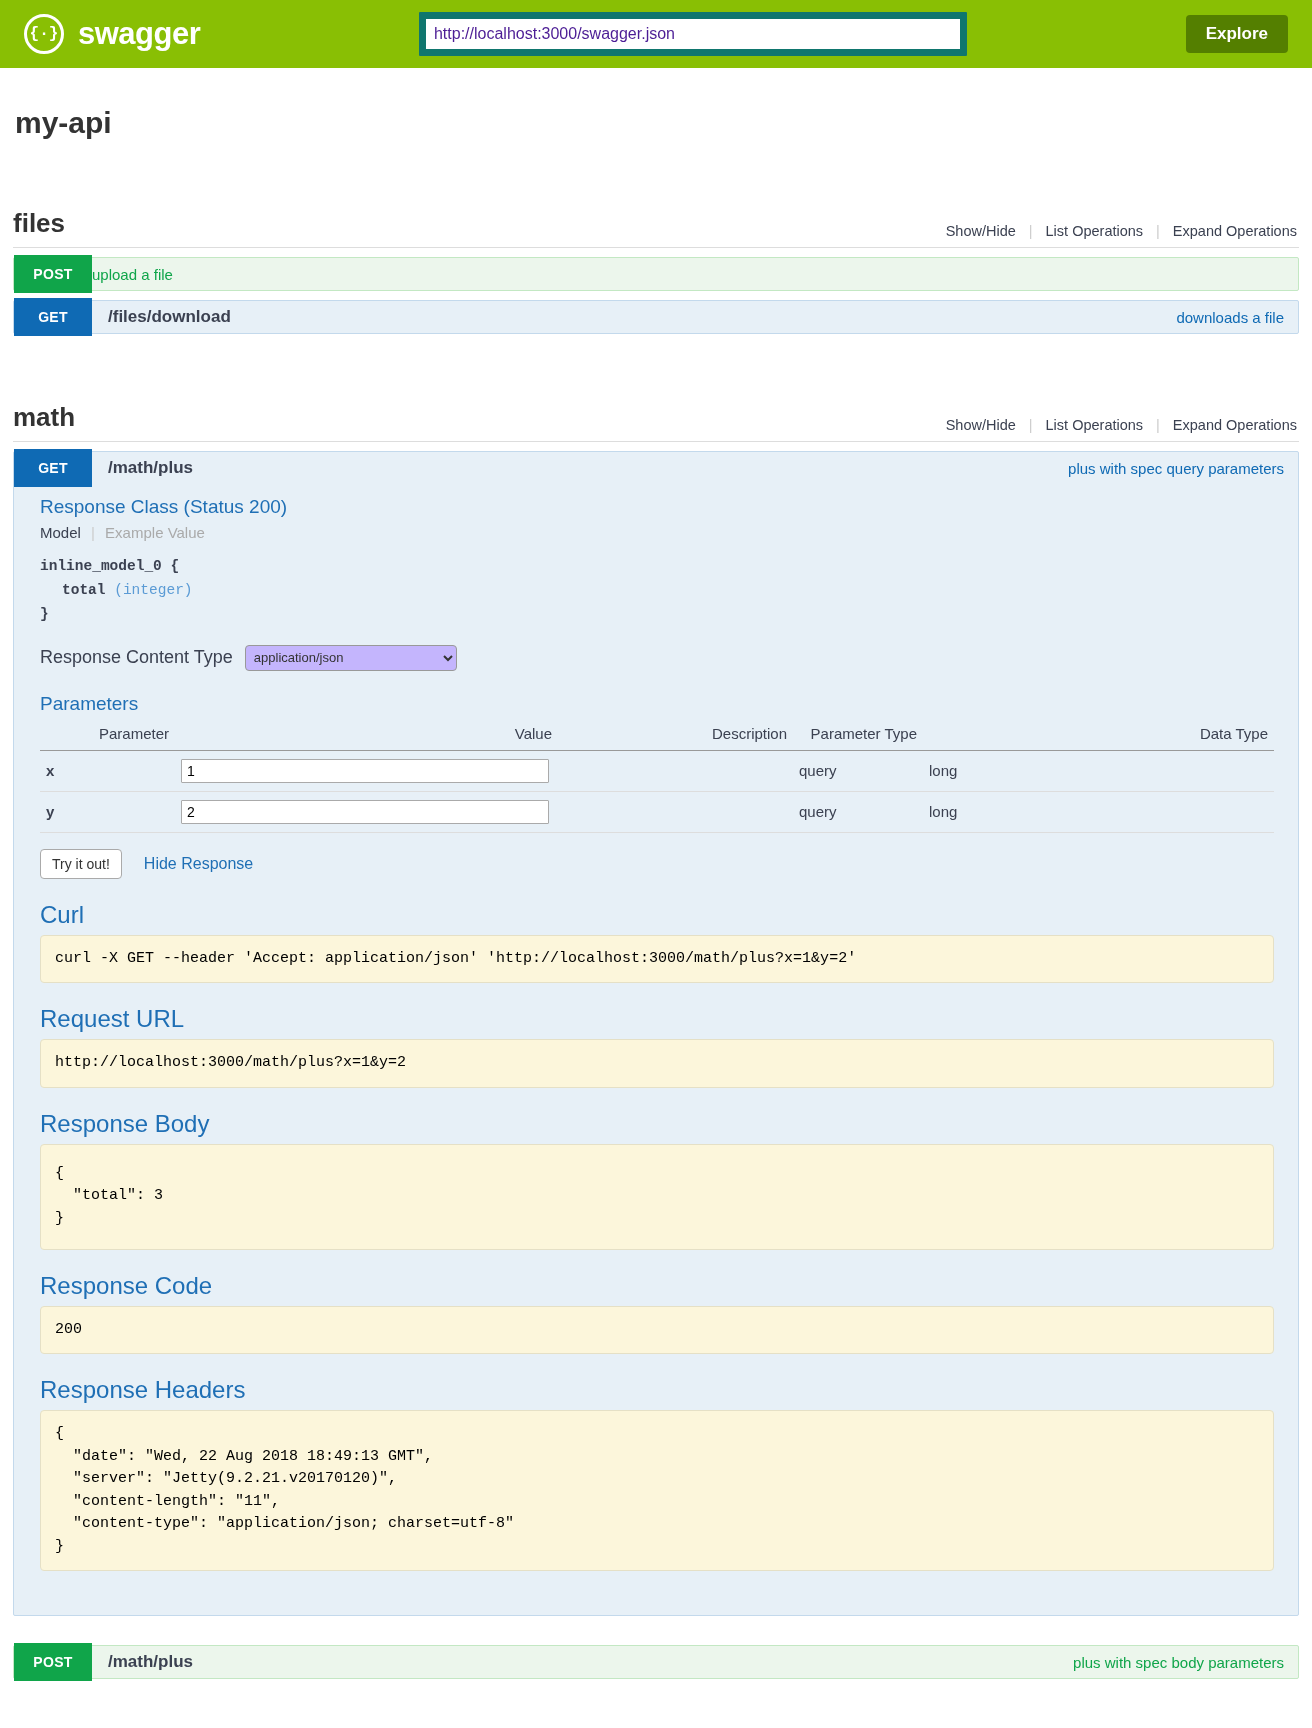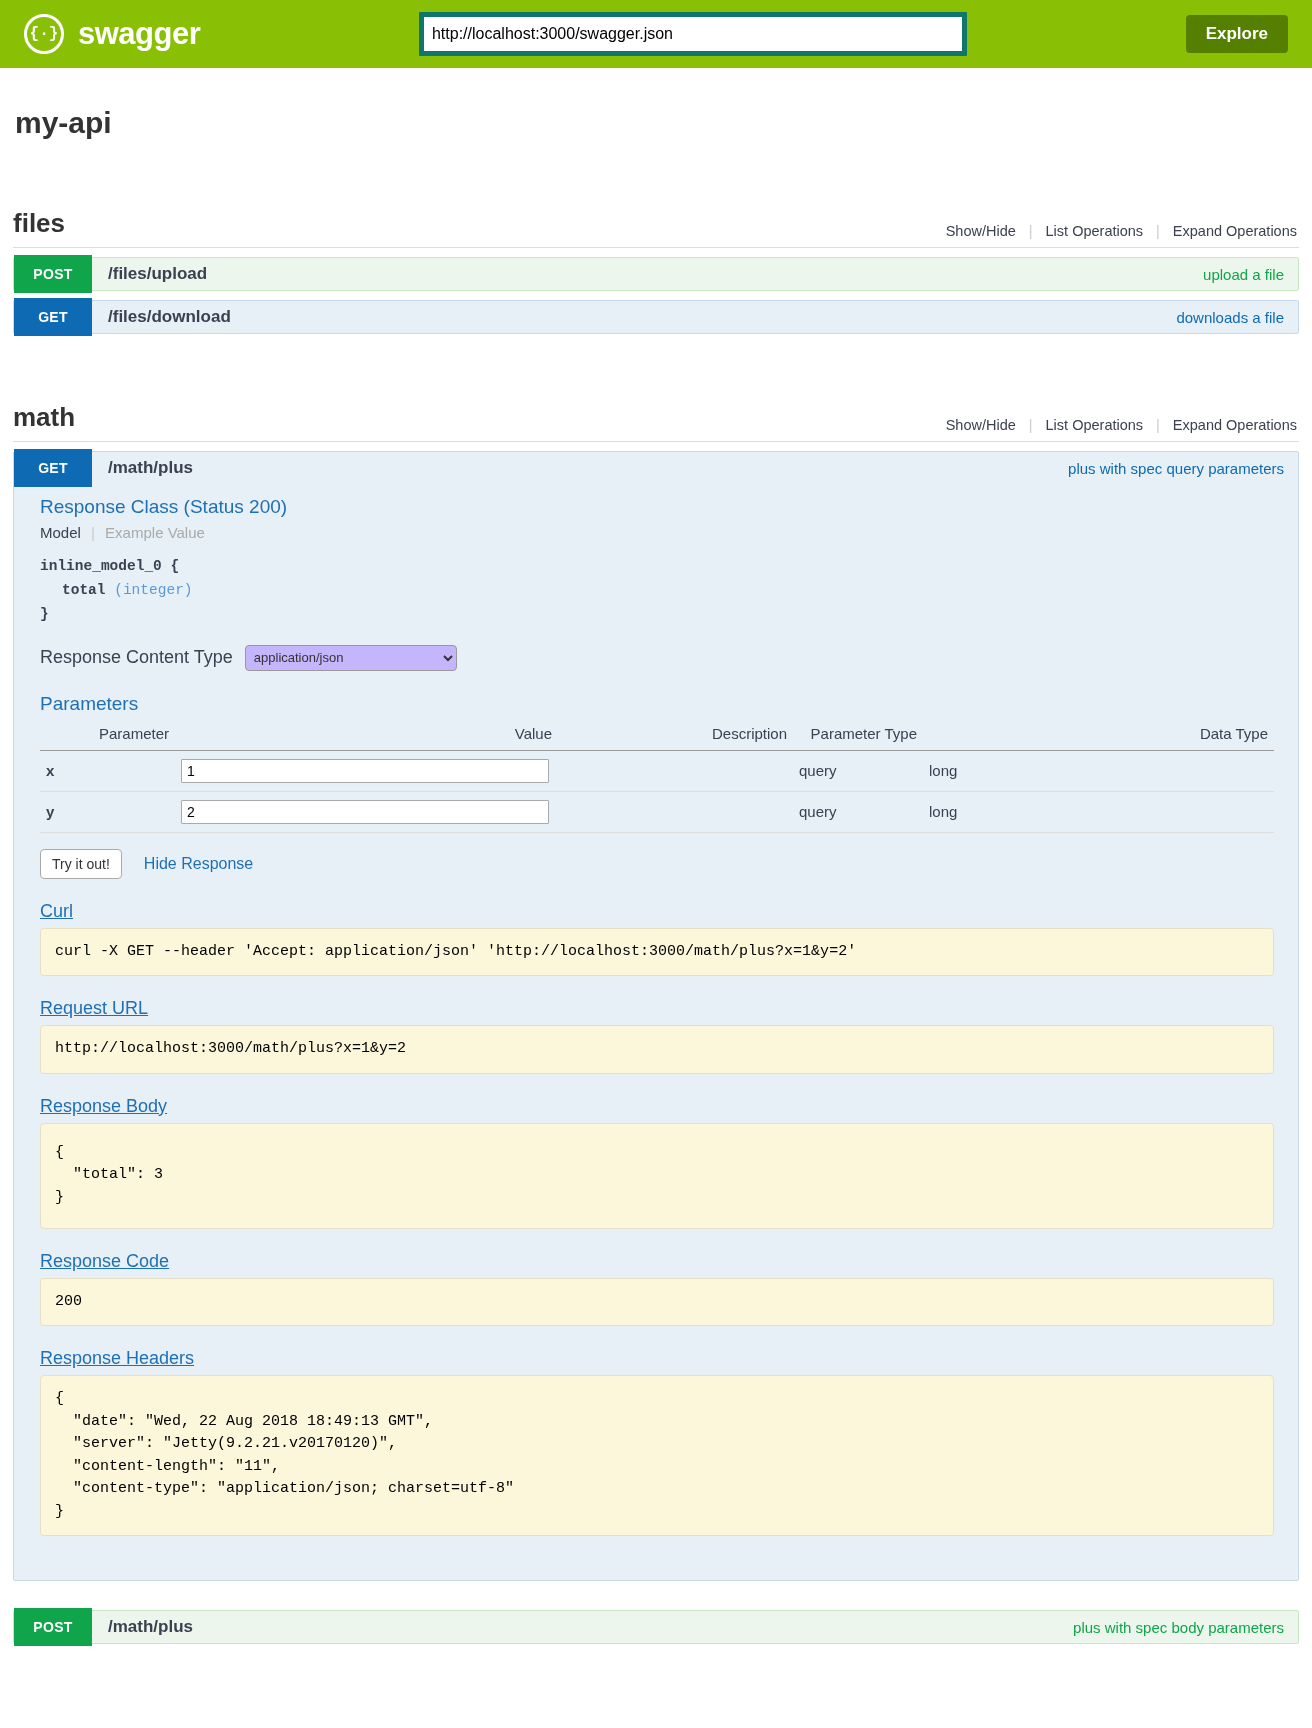--- a/index.html
+++ b/index.html
@@ -44,26 +44,26 @@
     letter-spacing: -0.5px;
   }
   .topbar-input-wrap {
     flex: 1;
     display: flex;
     justify-content: center;
   }
   .topbar-input {
     width: 548px;
     height: 44px;
-    border: 5px solid #0f766e;
+    border: 7px solid #0f766e;
     background: #ffffff;
     font-family: "Liberation Sans", sans-serif;
     font-size: 16px;
     padding: 2px 8px;
-    color: #000000;
+    color: #4c1d95;
     border-radius: 1px;
     outline: none;
   }
   .explore-btn {
     background: #547f00;
     color: #ffffff;
     font-size: 17px;
     font-weight: bold;
     border: none;
     border-radius: 4px;
@@ -168,21 +168,21 @@
   .op-content {
     padding: 12px 24px 22px 26px;
     font-size: 15px;
   }
   .section-h {
     color: #1f6fb5;
     font-size: 19px;
     font-weight: normal;
     margin: 0 0 6px 0;
   }
-  .section-h.small { font-size: 18px; text-decoration: underline; }
+  .section-h.small { font-size: 24px; }
 
   .model-tabs {
     font-size: 15px;
     margin: 4px 0 14px 0;
     color: #3b4151;
   }
   .model-tabs .tab-active { color: #3b4151; }
   .model-tabs .divider { color: #cccccc; margin: 0 6px; }
   .model-tabs .tab-inactive { color: #aaaaaa; cursor: pointer; }
 
@@ -332,21 +332,20 @@
         <span class="sep">|</span>
         <a>List Operations</a>
         <span class="sep">|</span>
         <a>Expand Operations</a>
       </div>
     </div>
 
     <div class="op post">
       <div class="op-bar">
         <div class="op-method">POST</div>
-        <div class="op-path">/files/upload</div>
         <div class="op-summary">upload a file</div>
       </div>
     </div>
 
     <div class="op get">
       <div class="op-bar">
         <div class="op-method">GET</div>
         <div class="op-path">/files/download</div>
         <div class="op-summary">downloads a file</div>
       </div>

